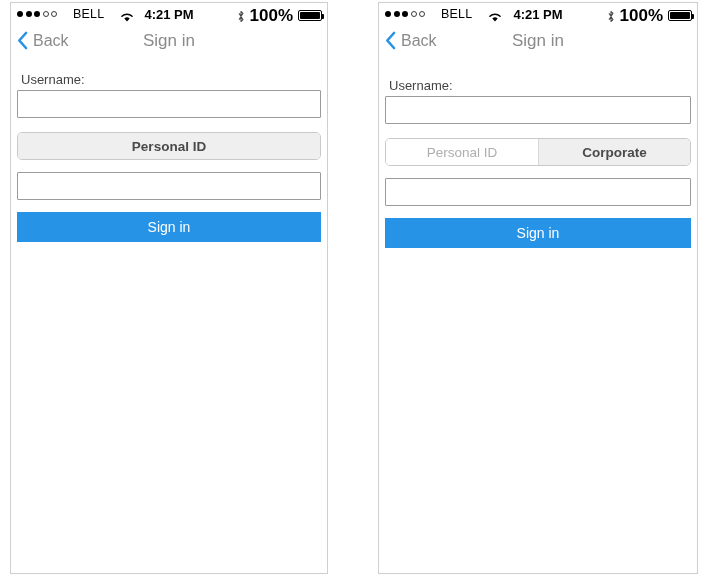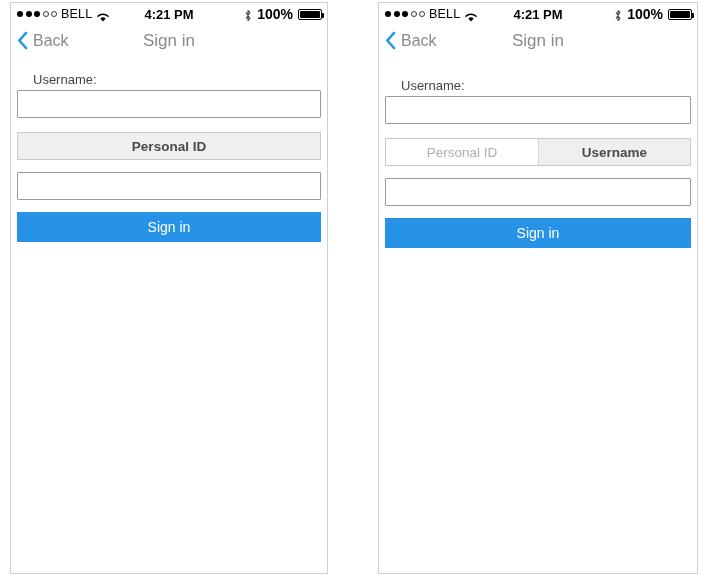--- a/index.html
+++ b/index.html
@@ -39,21 +39,21 @@
     height: 26px;
     width: 100%;
     box-sizing: border-box;
   }
   .sb-left {
     position: absolute;
     left: 6px;
     top: 5px;
     display: flex;
     align-items: center;
-    gap: 4px;
+    gap: 16px;
   }
   .dots { display: flex; align-items: center; gap: 2.5px; }
   .dot {
     width: 6px; height: 6px; border-radius: 50%;
     background: #000000;
   }
   .dot.hollow {
     background: transparent;
     border: 1px solid #3a3a3a;
     box-sizing: border-box;
@@ -77,21 +77,21 @@
   .sb-right {
     position: absolute;
     right: 5px;
     top: 4px;
     display: flex;
     align-items: center;
     gap: 5px;
   }
   .bt-icon { display: inline-block; width: 8px; height: 13px; }
   .batt-pct {
-    font-size: 14px;
+    font-size: 17px;
     font-weight: bold;
     color: #000000;
     line-height: 1;
   }
   .battery {
     position: relative;
     width: 24px;
     height: 11px;
     border: 1px solid #000000;
     border-radius: 2px;
@@ -149,21 +149,21 @@
   
   .content {
     padding: 0 6px;
     box-sizing: border-box;
   }
   .content--right { padding-top: 6px; }
 
   .field-label {
     font-size: 13px;
     color: #444444;
-    margin: 14px 0 3px 16px;
+    margin: 14px 0 3px 4px;
     line-height: 1.1;
   }
   .text-input {
     display: block;
     width: 100%;
     height: 28px;
     box-sizing: border-box;
     border: 1px solid #9a9a9a;
     background: #ffffff;
     border-radius: 1px;
@@ -174,21 +174,21 @@
     outline: none;
   }
 
   
   .segmented {
     display: flex;
     width: 100%;
     height: 28px;
     margin-top: 14px;
     border: 1px solid #c9c9c9;
-    border-radius: 0;
+    border-radius: 5px;
     box-sizing: border-box;
     overflow: hidden;
     background: #ffffff;
   }
   .segment {
     flex: 1 1 50%;
     display: flex;
     align-items: center;
     justify-content: center;
     font-size: 13.5px;
@@ -337,21 +337,21 @@
       </div>
       <div class="nav-title">Sign in</div>
     </div>
 
     <div class="content content--right">
       <div class="field-label">Username:</div>
       <input class="text-input" type="text" placeholder="" style="">
 
       <div class="segmented">
         <div class="segment">Personal ID</div>
-        <div class="segment selected">Username</div>
+        <div class="segment selected">Corporate</div>
       </div>
 
       <div class="gap-after-seg"></div>
 
       <input class="text-input" type="text" placeholder="" style="">
 
       <button class="btn-primary">Sign in</button>
     </div>
   </div>
 

